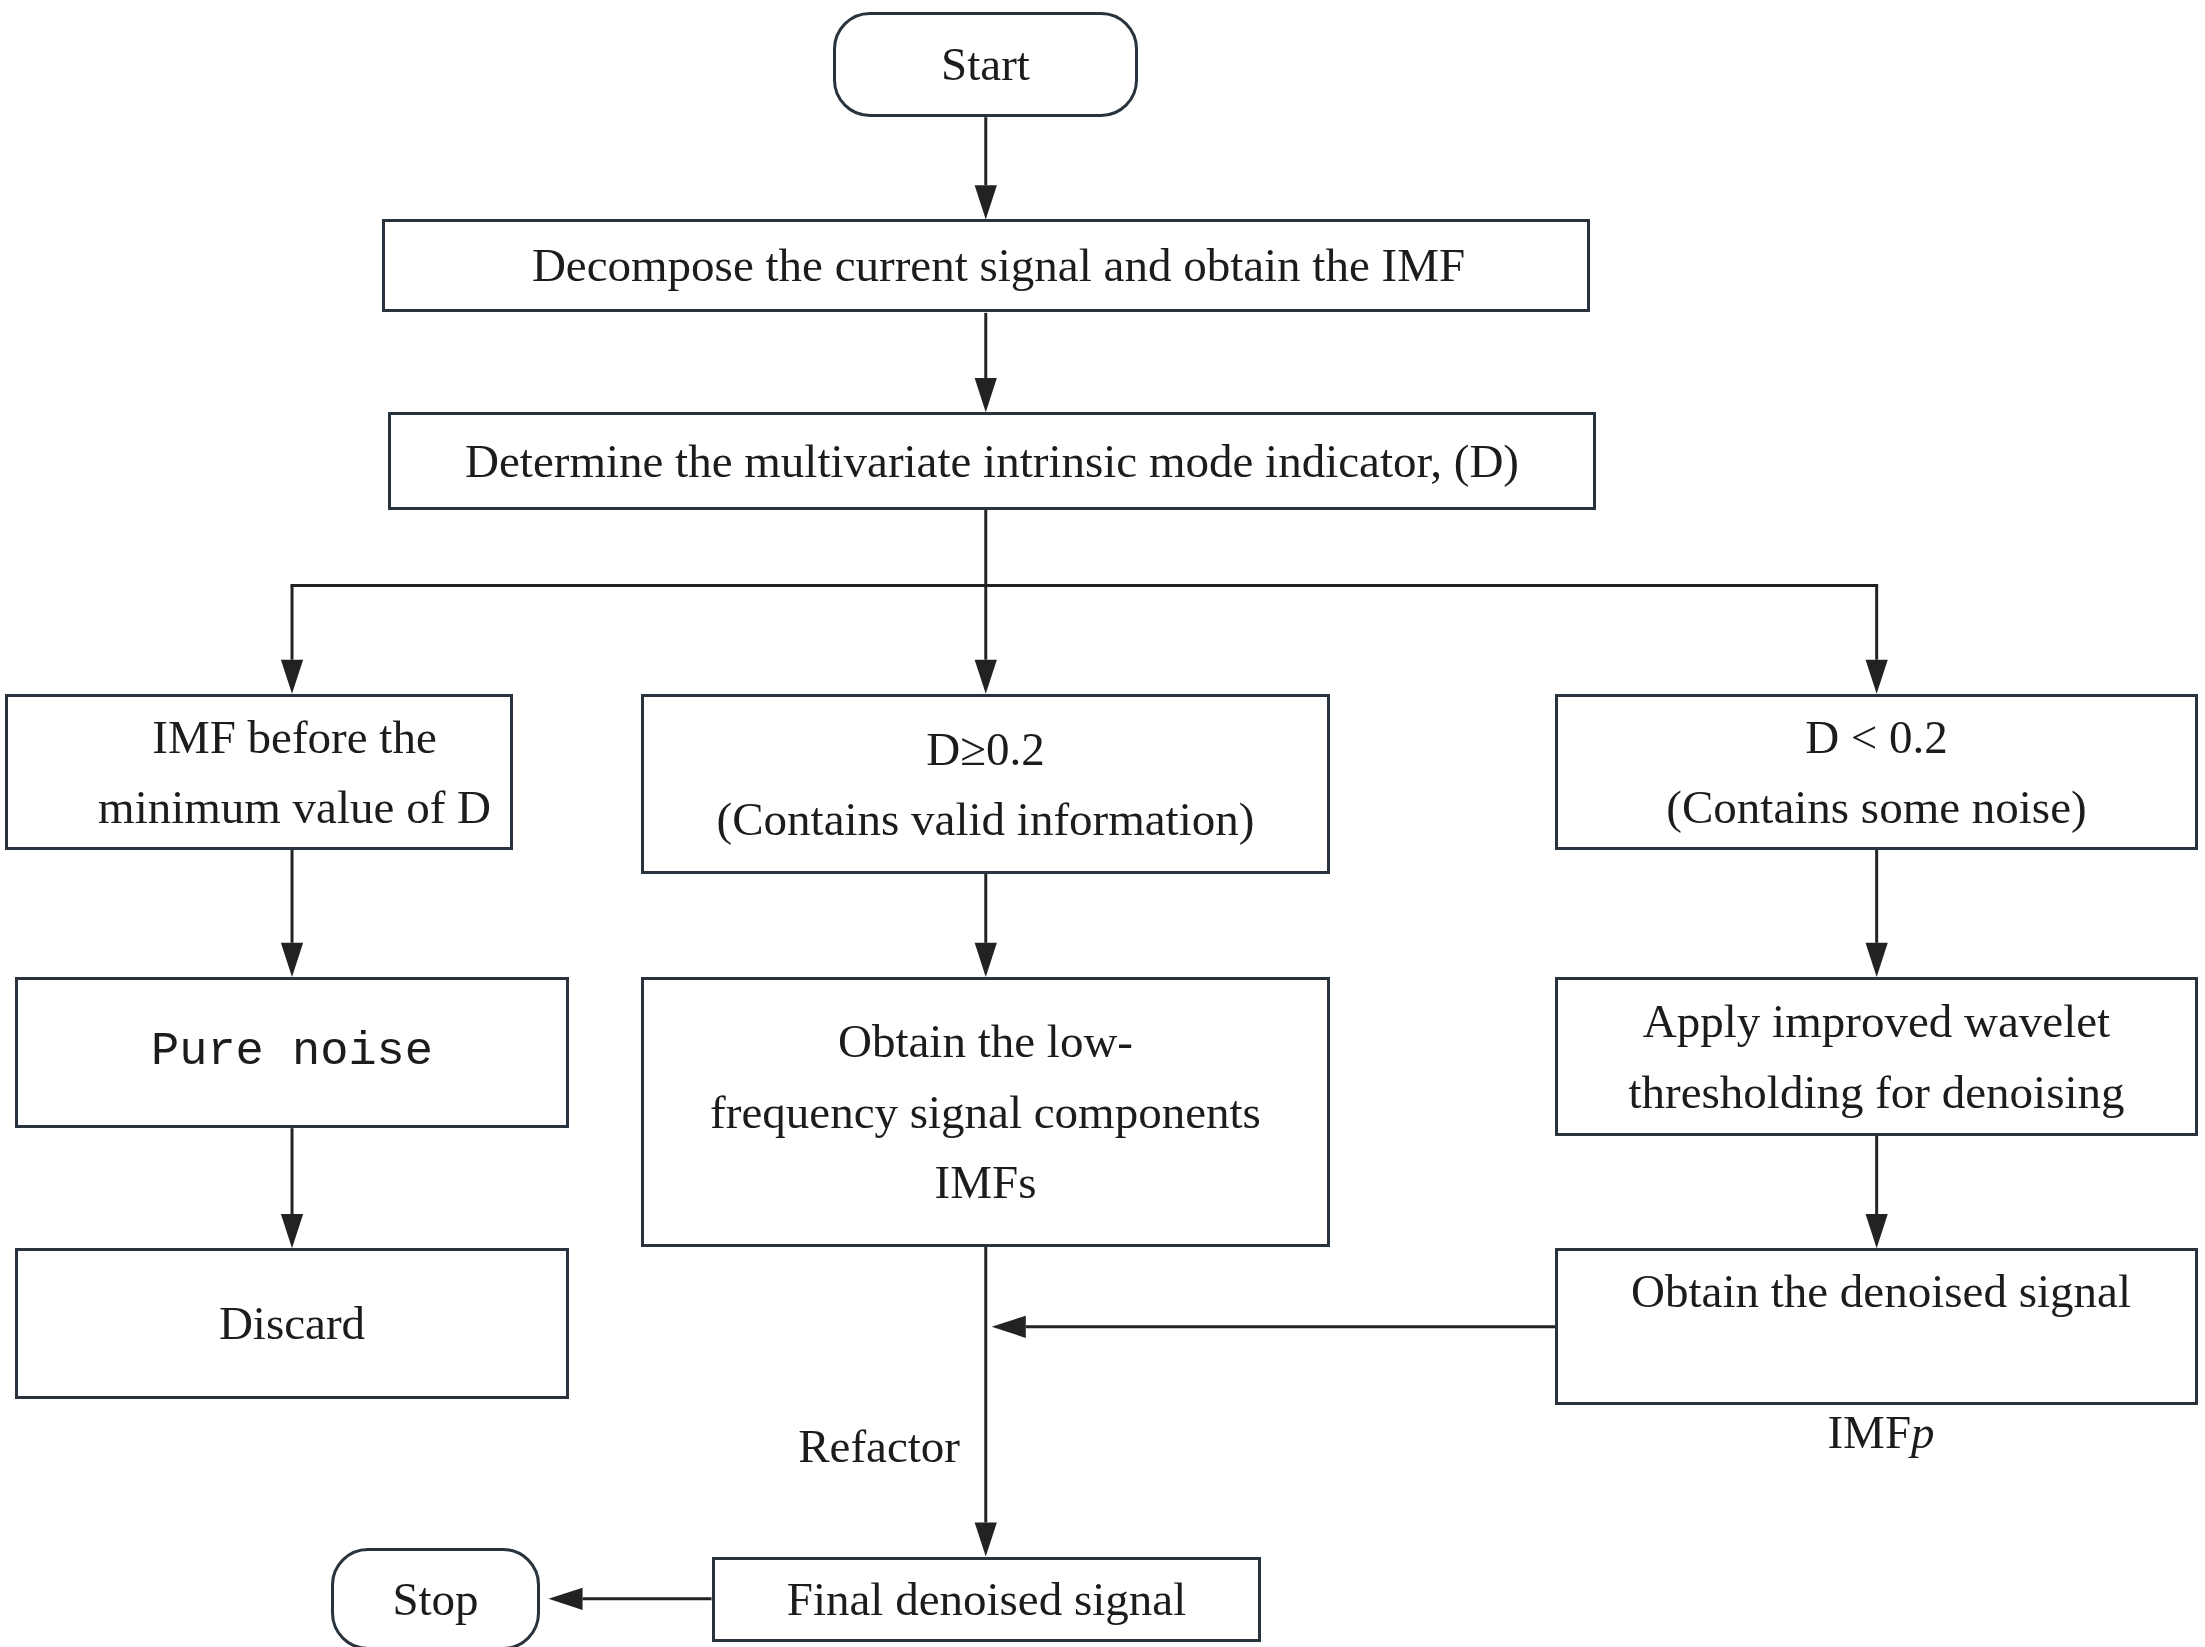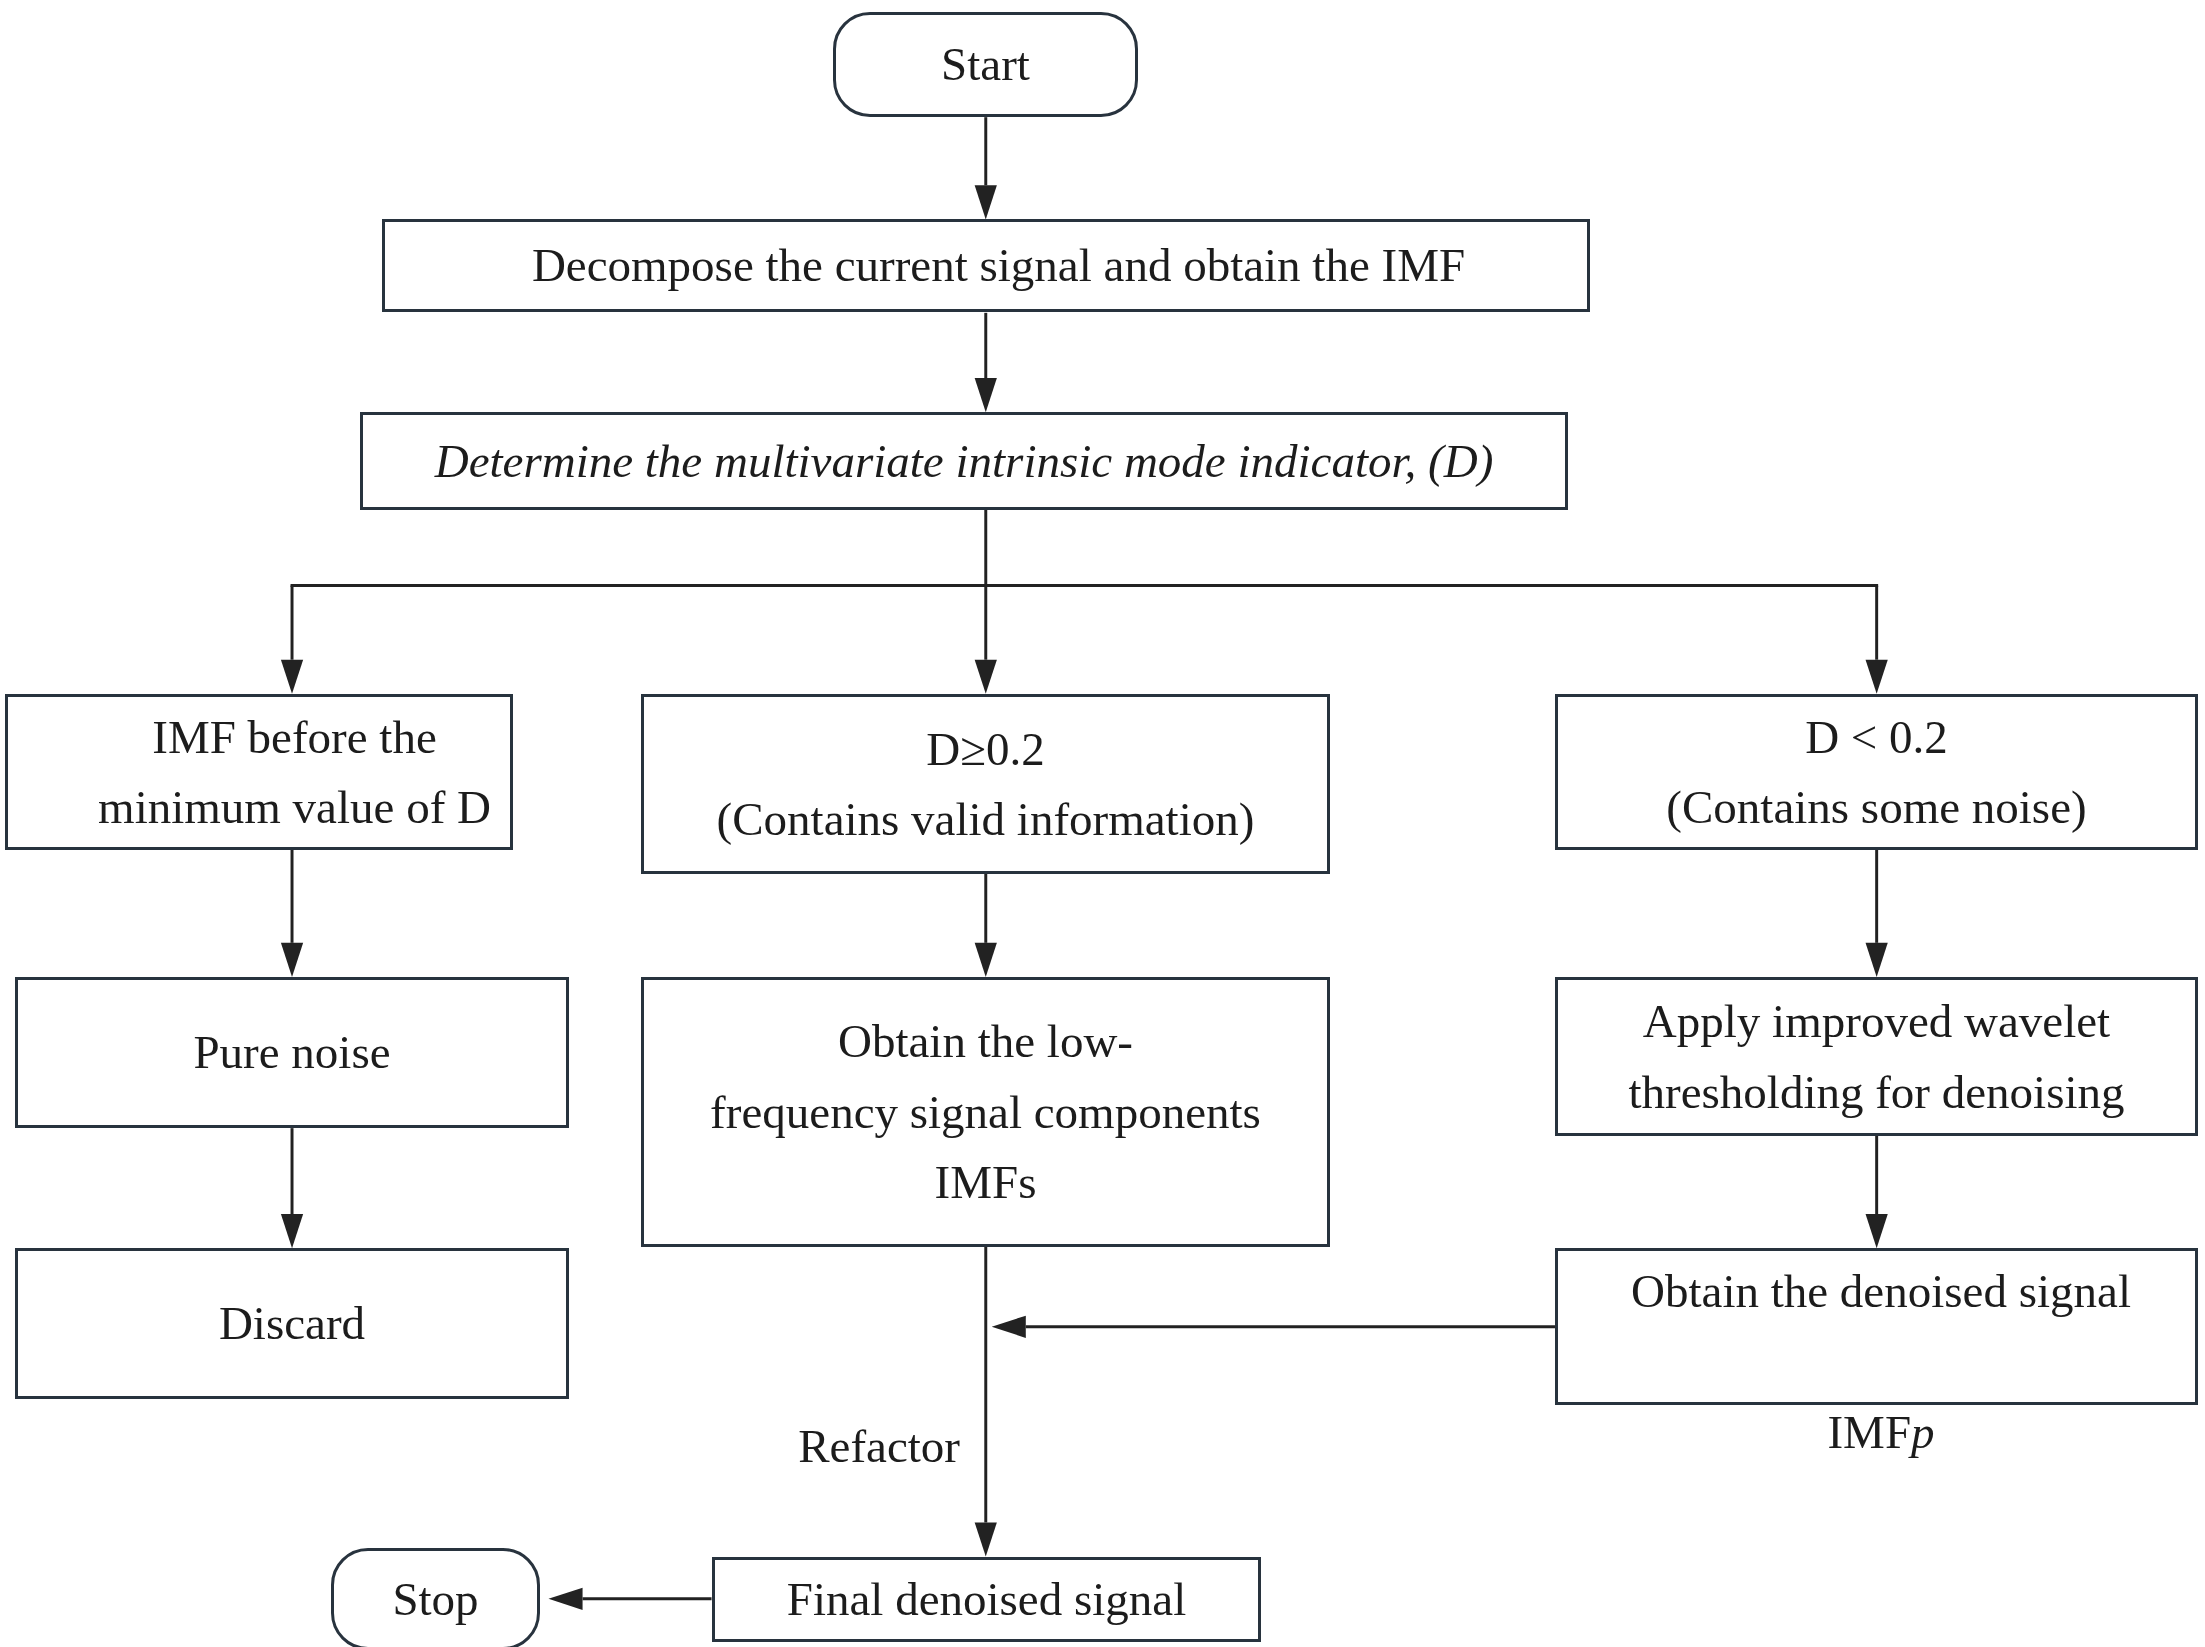--- a/index.html
+++ b/index.html
@@ -118,40 +118,40 @@
   </svg>
 
   <div class="node terminator" style="left:833px;top:12px;width:305px;height:105px;">
     <span class="node-text">Start</span>
   </div>
 
   <div class="node" style="left:382px;top:219px;width:1208px;height:93px;padding-left:44px;">
     <span class="node-text">Decompose the current signal and obtain the IMF</span>
   </div>
 
-  <div class="node" style="left:360px;top:412px;width:1208px;height:98px;font-style:italic;">
+  <div class="node" style="left:388px;top:412px;width:1208px;height:98px;">
     <span class="node-text">Determine the multivariate intrinsic mode indicator, (D)</span>
   </div>
 
   <div class="node" style="left:5px;top:694px;width:508px;height:156px;justify-content:flex-end;">
     <span class="node-text">IMF before the
 minimum value of D</span>
   </div>
 
   <div class="node" style="left:641px;top:694px;width:689px;height:180px;">
     <span class="node-text">D≥0.2
 (Contains valid information)</span>
   </div>
 
   <div class="node" style="left:1555px;top:694px;width:643px;height:156px;">
     <span class="node-text">D &lt; 0.2
 (Contains some noise)</span>
   </div>
 
-  <div class="node" style="left:15px;top:977px;width:554px;height:151px;">
+  <div class="node" style="left:15px;top:977px;width:554px;height:151px;font-family:Liberation Mono, monospace;">
     <span class="node-text">Pure noise</span>
   </div>
 
   <div class="node" style="left:641px;top:977px;width:689px;height:270px;">
     <span class="node-text">Obtain the low-
 frequency signal components
 IMFs</span>
   </div>
 
   <div class="node" style="left:1555px;top:977px;width:643px;height:159px;">

